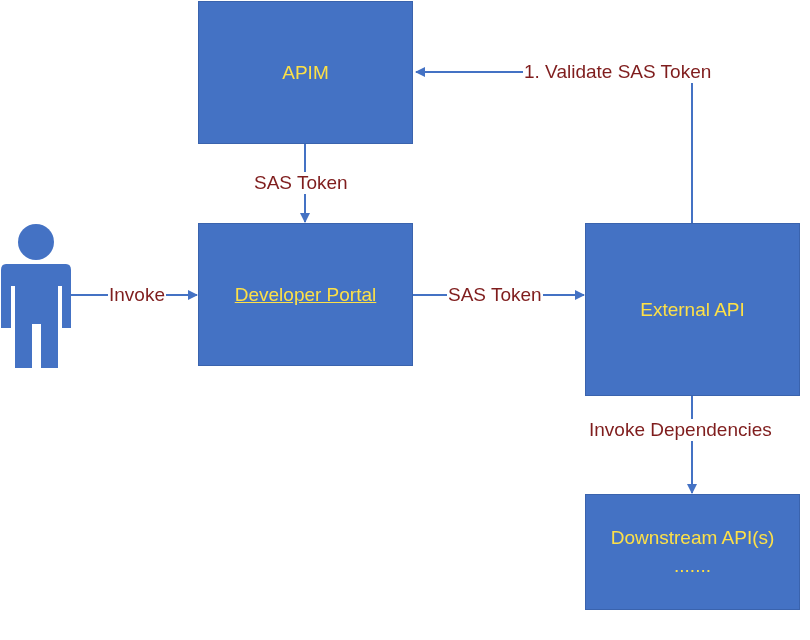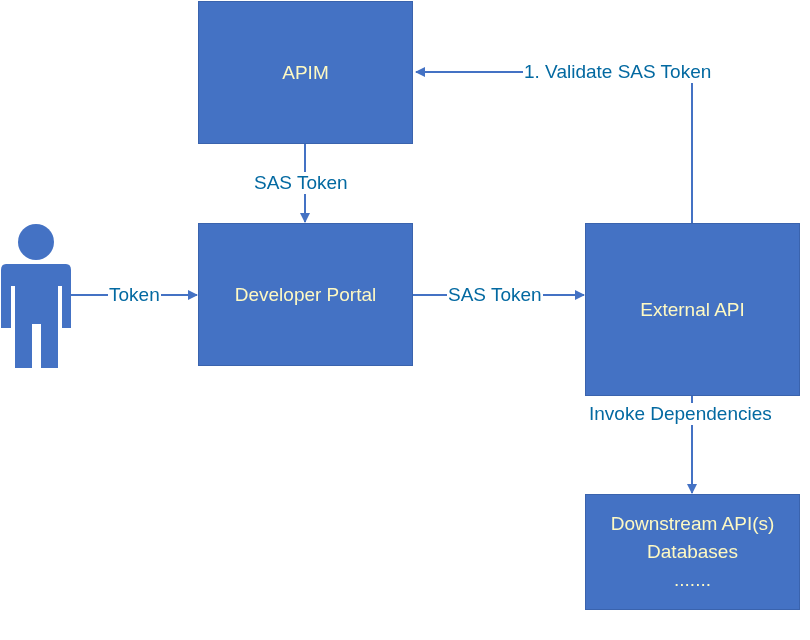--- a/index.html
+++ b/index.html
@@ -1,22 +1,22 @@
 <!DOCTYPE html>
 <html><head>
 <meta charset="utf-8">
 <style>
   html, body { margin: 0; padding: 0; background: #ffffff; }
   body { width: 810px; height: 640px; position: relative; overflow: hidden;
          font-family: "Liberation Sans", "DejaVu Sans", sans-serif; }
   .box { position: absolute; background: #4472c4; border: 1px solid #3a63ad;
-         box-sizing: border-box; color: #fef9c3; font-size: 19px;
+         box-sizing: border-box; color: #fde047; font-size: 19px;
          display: flex; flex-direction: column; align-items: center; justify-content: center;
          text-align: right; line-height: 28px; }
-  .lbl { position: absolute; color: #0369a1; font-size: 19px; background: #ffffff;
+  .lbl { position: absolute; color: #7f1d1d; font-size: 19px; background: #ffffff;
          white-space: nowrap; line-height: 22px; padding: 0 1px; }
   svg.lines { position: absolute; left: 0; top: 0; }
 </style>
 </head>
 <body>
 
 <svg class="lines" width="810" height="640">
   <defs>
     <marker id="arr" markerWidth="10" markerHeight="10" refX="9" refY="5" orient="auto" markerUnits="userSpaceOnUse">
       <path d="M0,0 L10,5 L0,10 z" fill="#4472c4"></path>
@@ -36,31 +36,30 @@
 
   <polyline points="692,223 692,72 416,72" fill="none" stroke="#4472c4" stroke-width="2" marker-end="url(#arr)"></polyline>
 
   <line x1="692" y1="366" x2="692" y2="493" stroke="#4472c4" stroke-width="2" marker-end="url(#arr)"></line>
 </svg>
 
 <div class="box" style="left:198px; top:1px; width:215px; height:143px;">
   <span>APIM</span>
 </div>
 
-<div class="box" style="left:198px; top:223px; width:215px; height:143px;">
+<div class="box" style="left:198px; top:223px; width:215px; height:143px;text-decoration:underline;">
   <span>Developer Portal</span>
 </div>
 
 <div class="box" style="left:585px; top:223px; width:215px; height:173px;">
   <span>External API</span>
 </div>
 
 <div class="box" style="left:585px; top:494px; width:215px; height:116px;">
   <span>Downstream API(s)</span>
-  <span>Databases</span>
   <span>.......</span>
 </div>
 
-<span class="lbl" style="left:108px; top:284px;">Token</span>
+<span class="lbl" style="left:108px; top:284px;">Invoke</span>
 <span class="lbl" style="left:253px; top:172px;">SAS Token</span>
 <span class="lbl" style="left:447px; top:284px;">SAS Token</span>
 <span class="lbl" style="left:523px; top:61px;">1. Validate SAS Token</span>
-<span class="lbl" style="left:588px; top:403px;">Invoke Dependencies</span>
+<span class="lbl" style="left:588px; top:419px;">Invoke Dependencies</span>
 
 </body></html>

